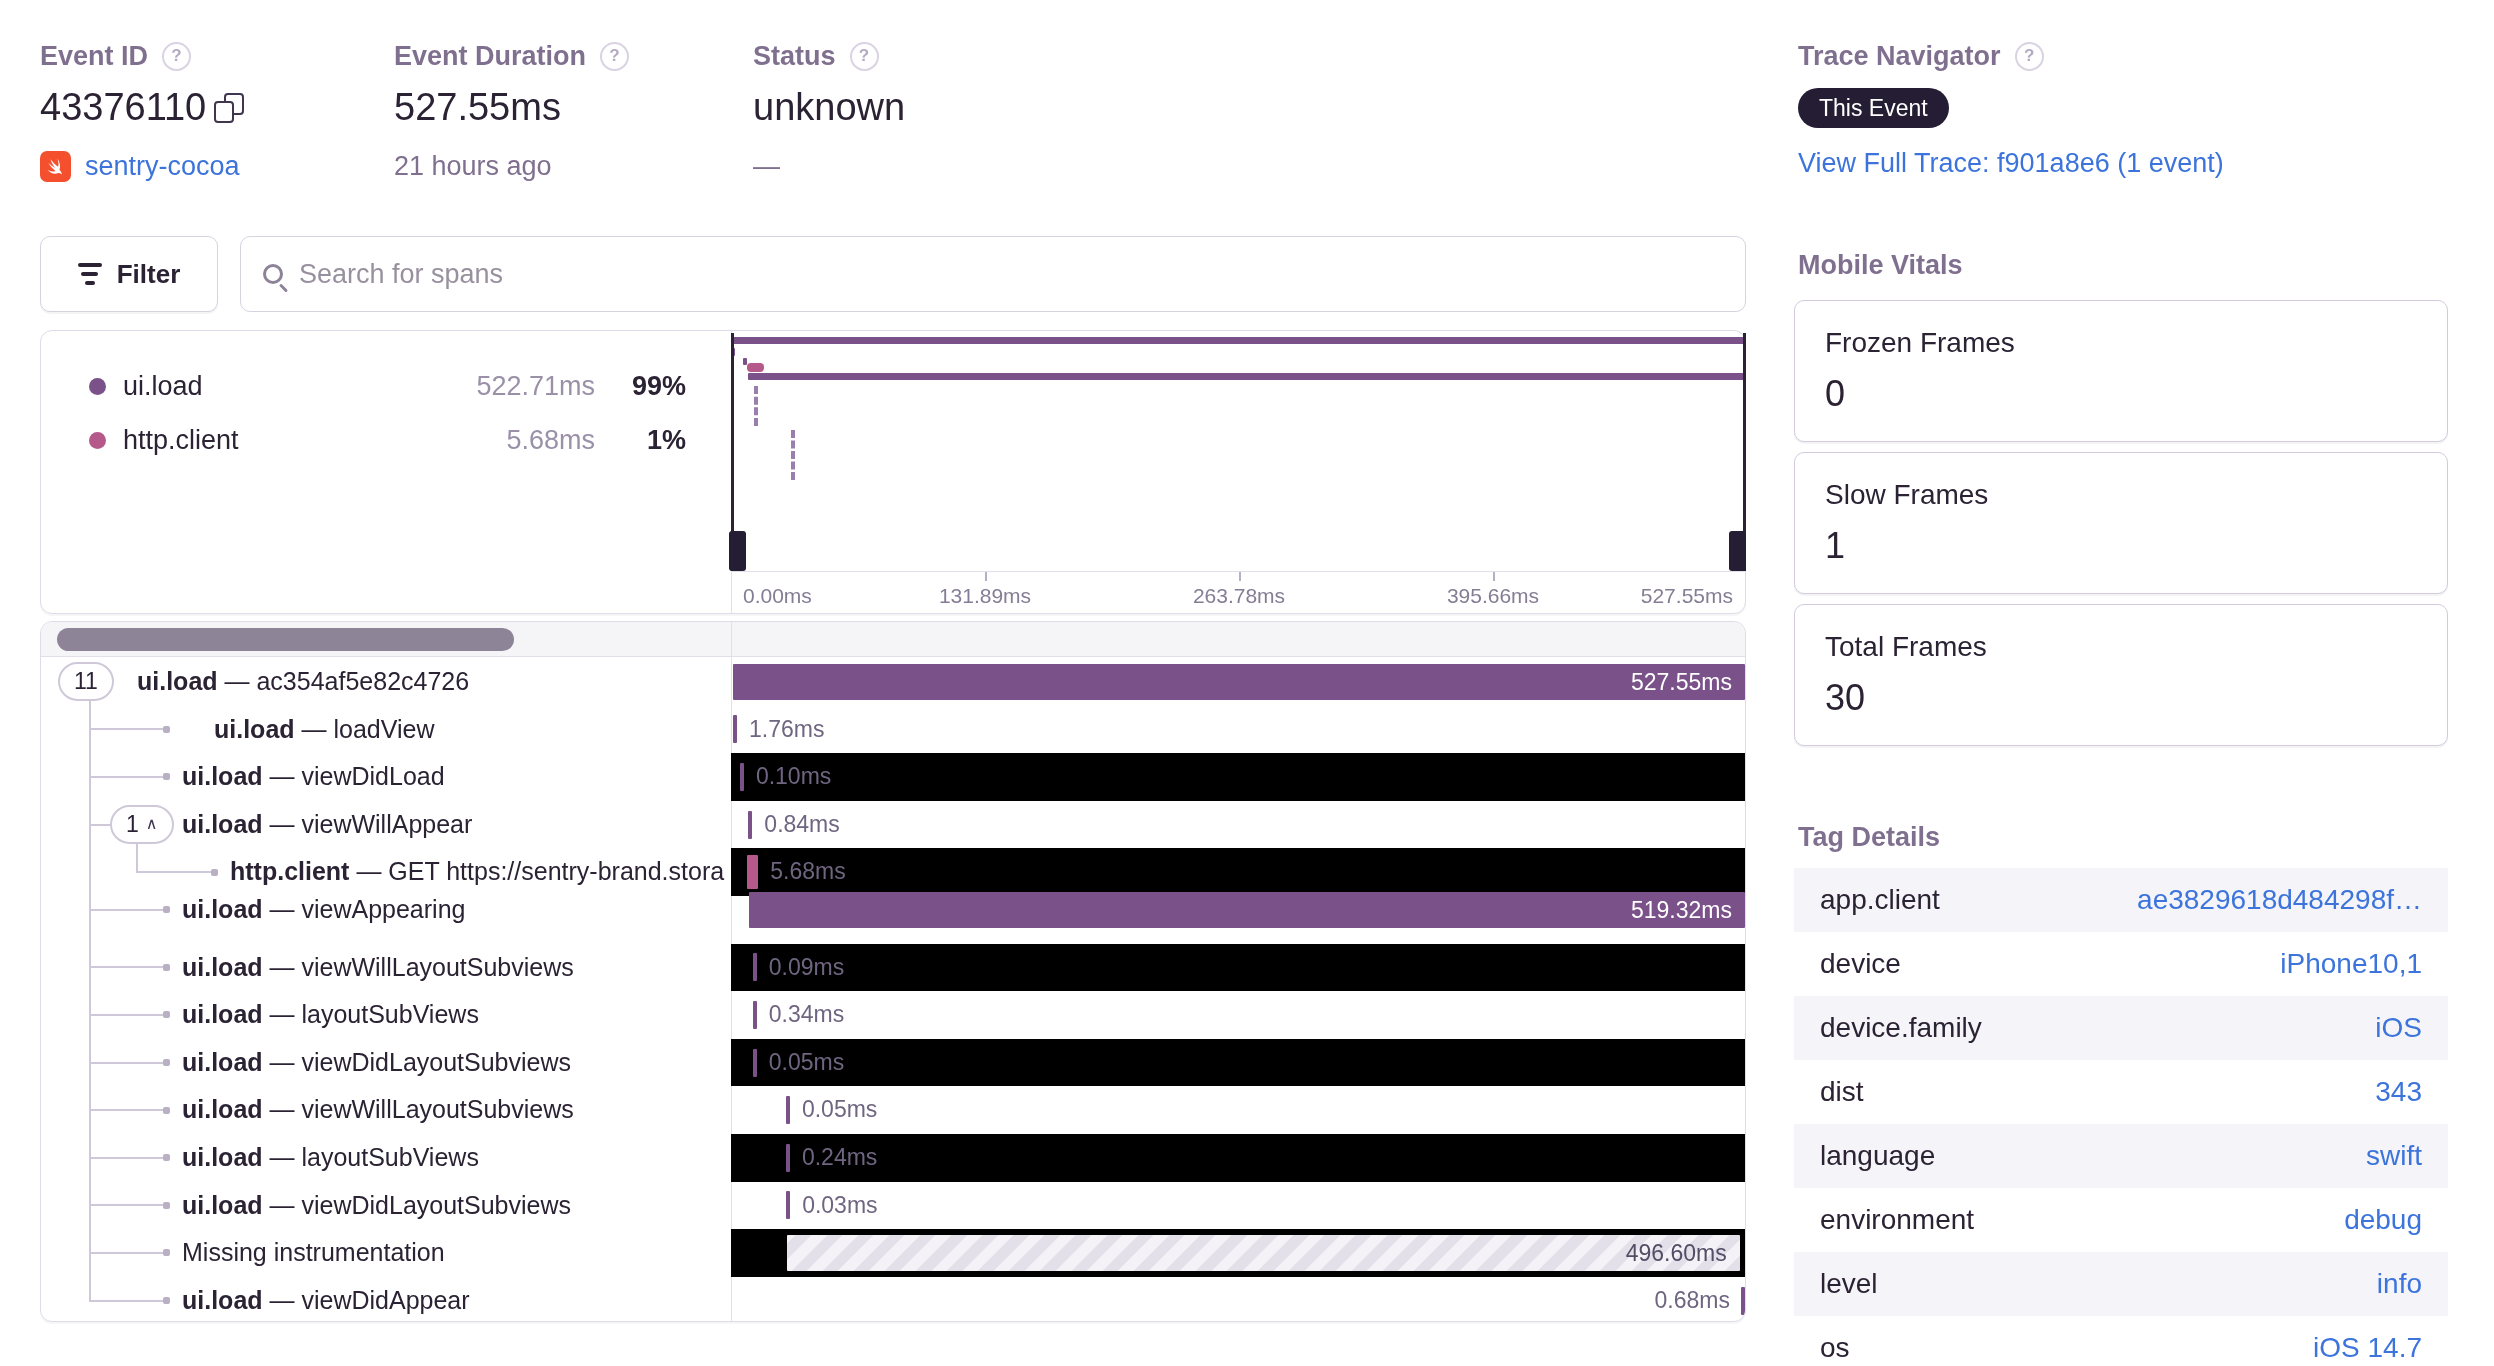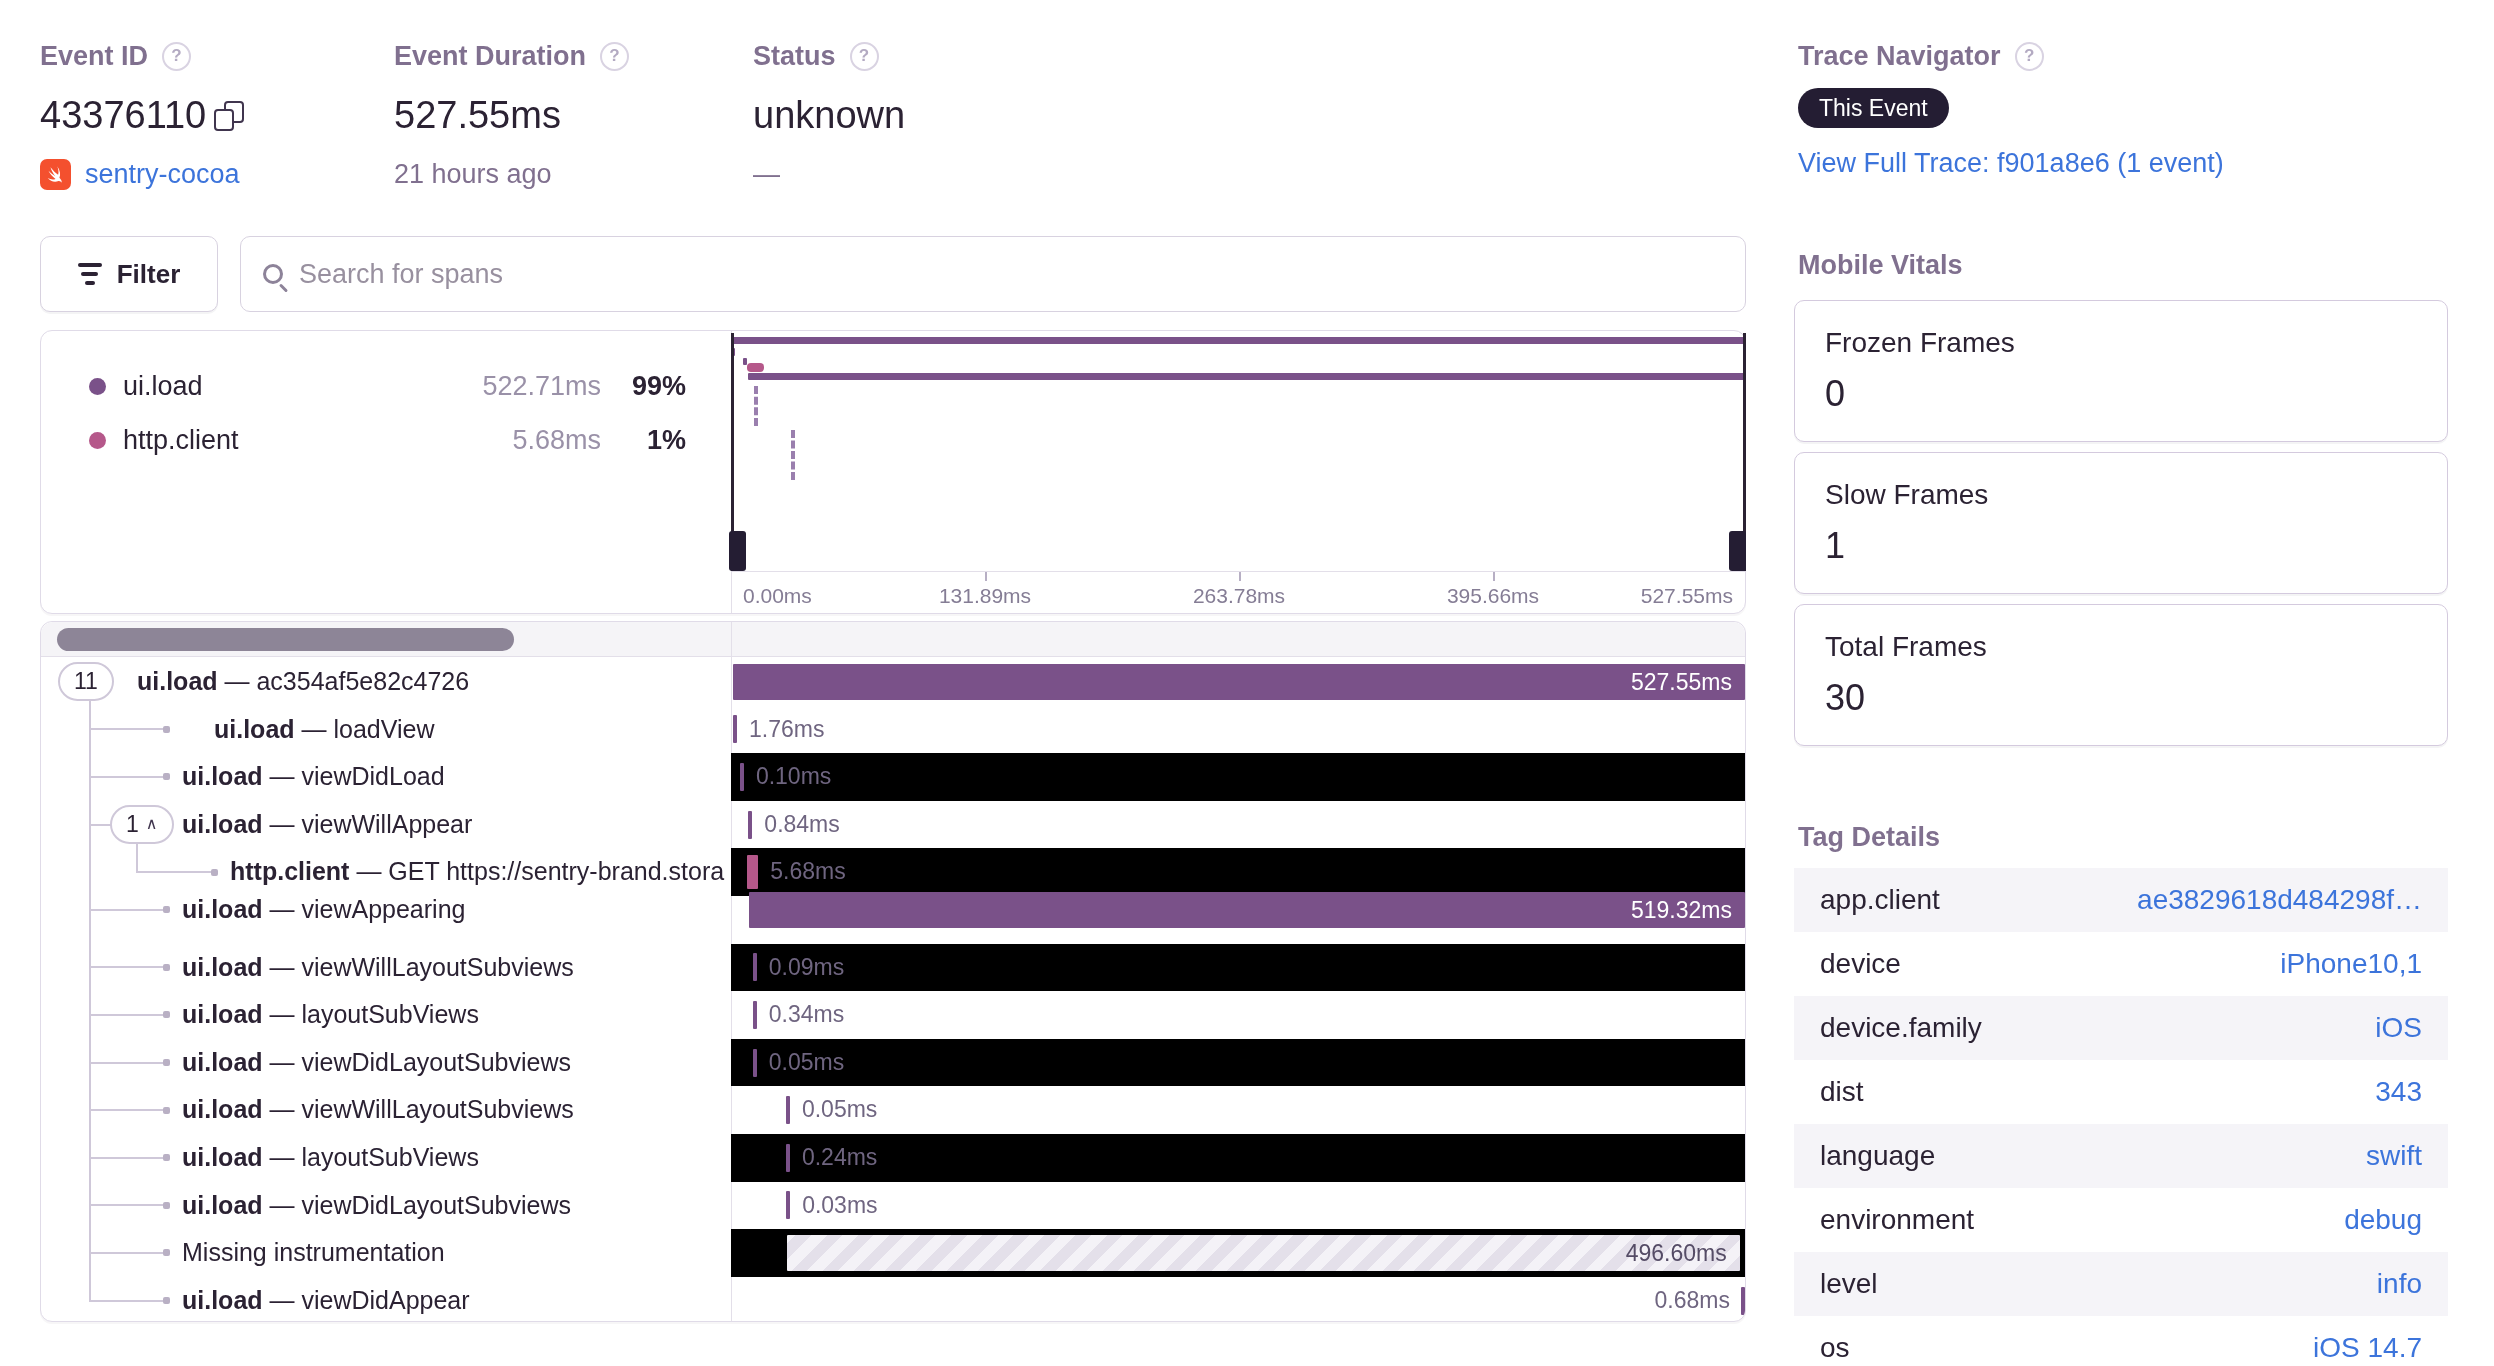--- a/index.html
+++ b/index.html
@@ -7,21 +7,21 @@
   body {
     position:relative; overflow:hidden; background:#ffffff;
     font-family:"Liberation Sans", sans-serif; color:#2b2233;
   }
 
   
   .hcol { position:absolute; top:40px; }
   .hlabel { display:flex; align-items:center; gap:14px; font-size:27px; font-weight:700; color:#80708f; height:32px; }
   .qicon { width:29px; height:29px; border:2px solid #d9d3e2; border-radius:50%;
            color:#b3aac2; font-size:17px; font-weight:700; display:flex; align-items:center; justify-content:center; cursor:pointer; }
-  .hvalue { margin-top:22px; font-size:38px; color:#2b2233; display:flex; align-items:center; gap:8px; }
+  .hvalue { margin-top:14px; font-size:38px; color:#2b2233; display:flex; align-items:center; gap:8px; }
   .hsub { margin-top:22px; font-size:27px; color:#80708f; display:flex; align-items:center; gap:14px; }
   .copyicon { position:relative; width:30px; height:30px; cursor:pointer; }
   .copyicon .b1 { position:absolute; left:0; bottom:0; width:20px; height:22px; border:2.5px solid #40354e; border-radius:4px; background:#fff; }
   .copyicon .b2 { position:absolute; right:0; top:0; width:20px; height:22px; border:2.5px solid #40354e; border-radius:4px; }
   .swifticon { width:31px; height:31px; border-radius:7px; background:#f4502e; display:flex; align-items:center; justify-content:center; }
   .bluelink { color:#3c74db; text-decoration:none; cursor:pointer; }
   .badge { display:inline-flex; align-items:center; height:40px; padding:0 21px; border-radius:21px;
            background:#241d33; color:#ffffff; font-size:23px; }
 
   
@@ -42,21 +42,21 @@
   .panel { position:absolute; background:#fff; border:1px solid #e0dbe8; border-radius:12px;
            box-shadow:0 2px 0 rgba(43,34,51,.04); }
   #top-panel { left:40px; top:330px; width:1706px; height:284px; }
   #rows-panel { left:40px; top:621px; width:1706px; height:701px; overflow:hidden; }
   .vdivider { position:absolute; left:690px; top:0; bottom:0; width:1px; background:#e3dfe9; }
 
   
   .legend-row { position:absolute; left:0; width:690px; height:54px; display:flex; align-items:center; }
   .legend-dot { position:absolute; left:48px; width:17px; height:17px; border-radius:50%; }
   .legend-op { position:absolute; left:82px; font-size:27px; color:#2b2233; }
-  .legend-dur { position:absolute; right:130px; font-size:27px; color:#9a91a8; }
+  .legend-dur { position:absolute; right:136px; font-size:27px; color:#9a91a8; }
   .legend-pct { position:absolute; right:45px; font-size:27px; font-weight:700; color:#2b2233; }
 
   
   .mm-bar { position:absolute; height:7px; background:#7a5189; border-radius:1px; }
   .mm-pink { position:absolute; background:#b5588a; border-radius:4px; }
   .mm-dash { position:absolute; width:0; border-left:4px dashed #9a7fae; }
   .mm-hline { position:absolute; width:3px; background:#2b2233; cursor:ew-resize; }
   .mm-grip  { position:absolute; width:17px; height:40px; background:#241d33; border-radius:3px; cursor:ew-resize; }
   .axisbar { position:absolute; left:690px; right:0; top:240px; bottom:0; border-top:1px solid #e3dfe9; }
   .axis-label { position:absolute; top:12px; font-size:21px; color:#857d95; white-space:nowrap; }

